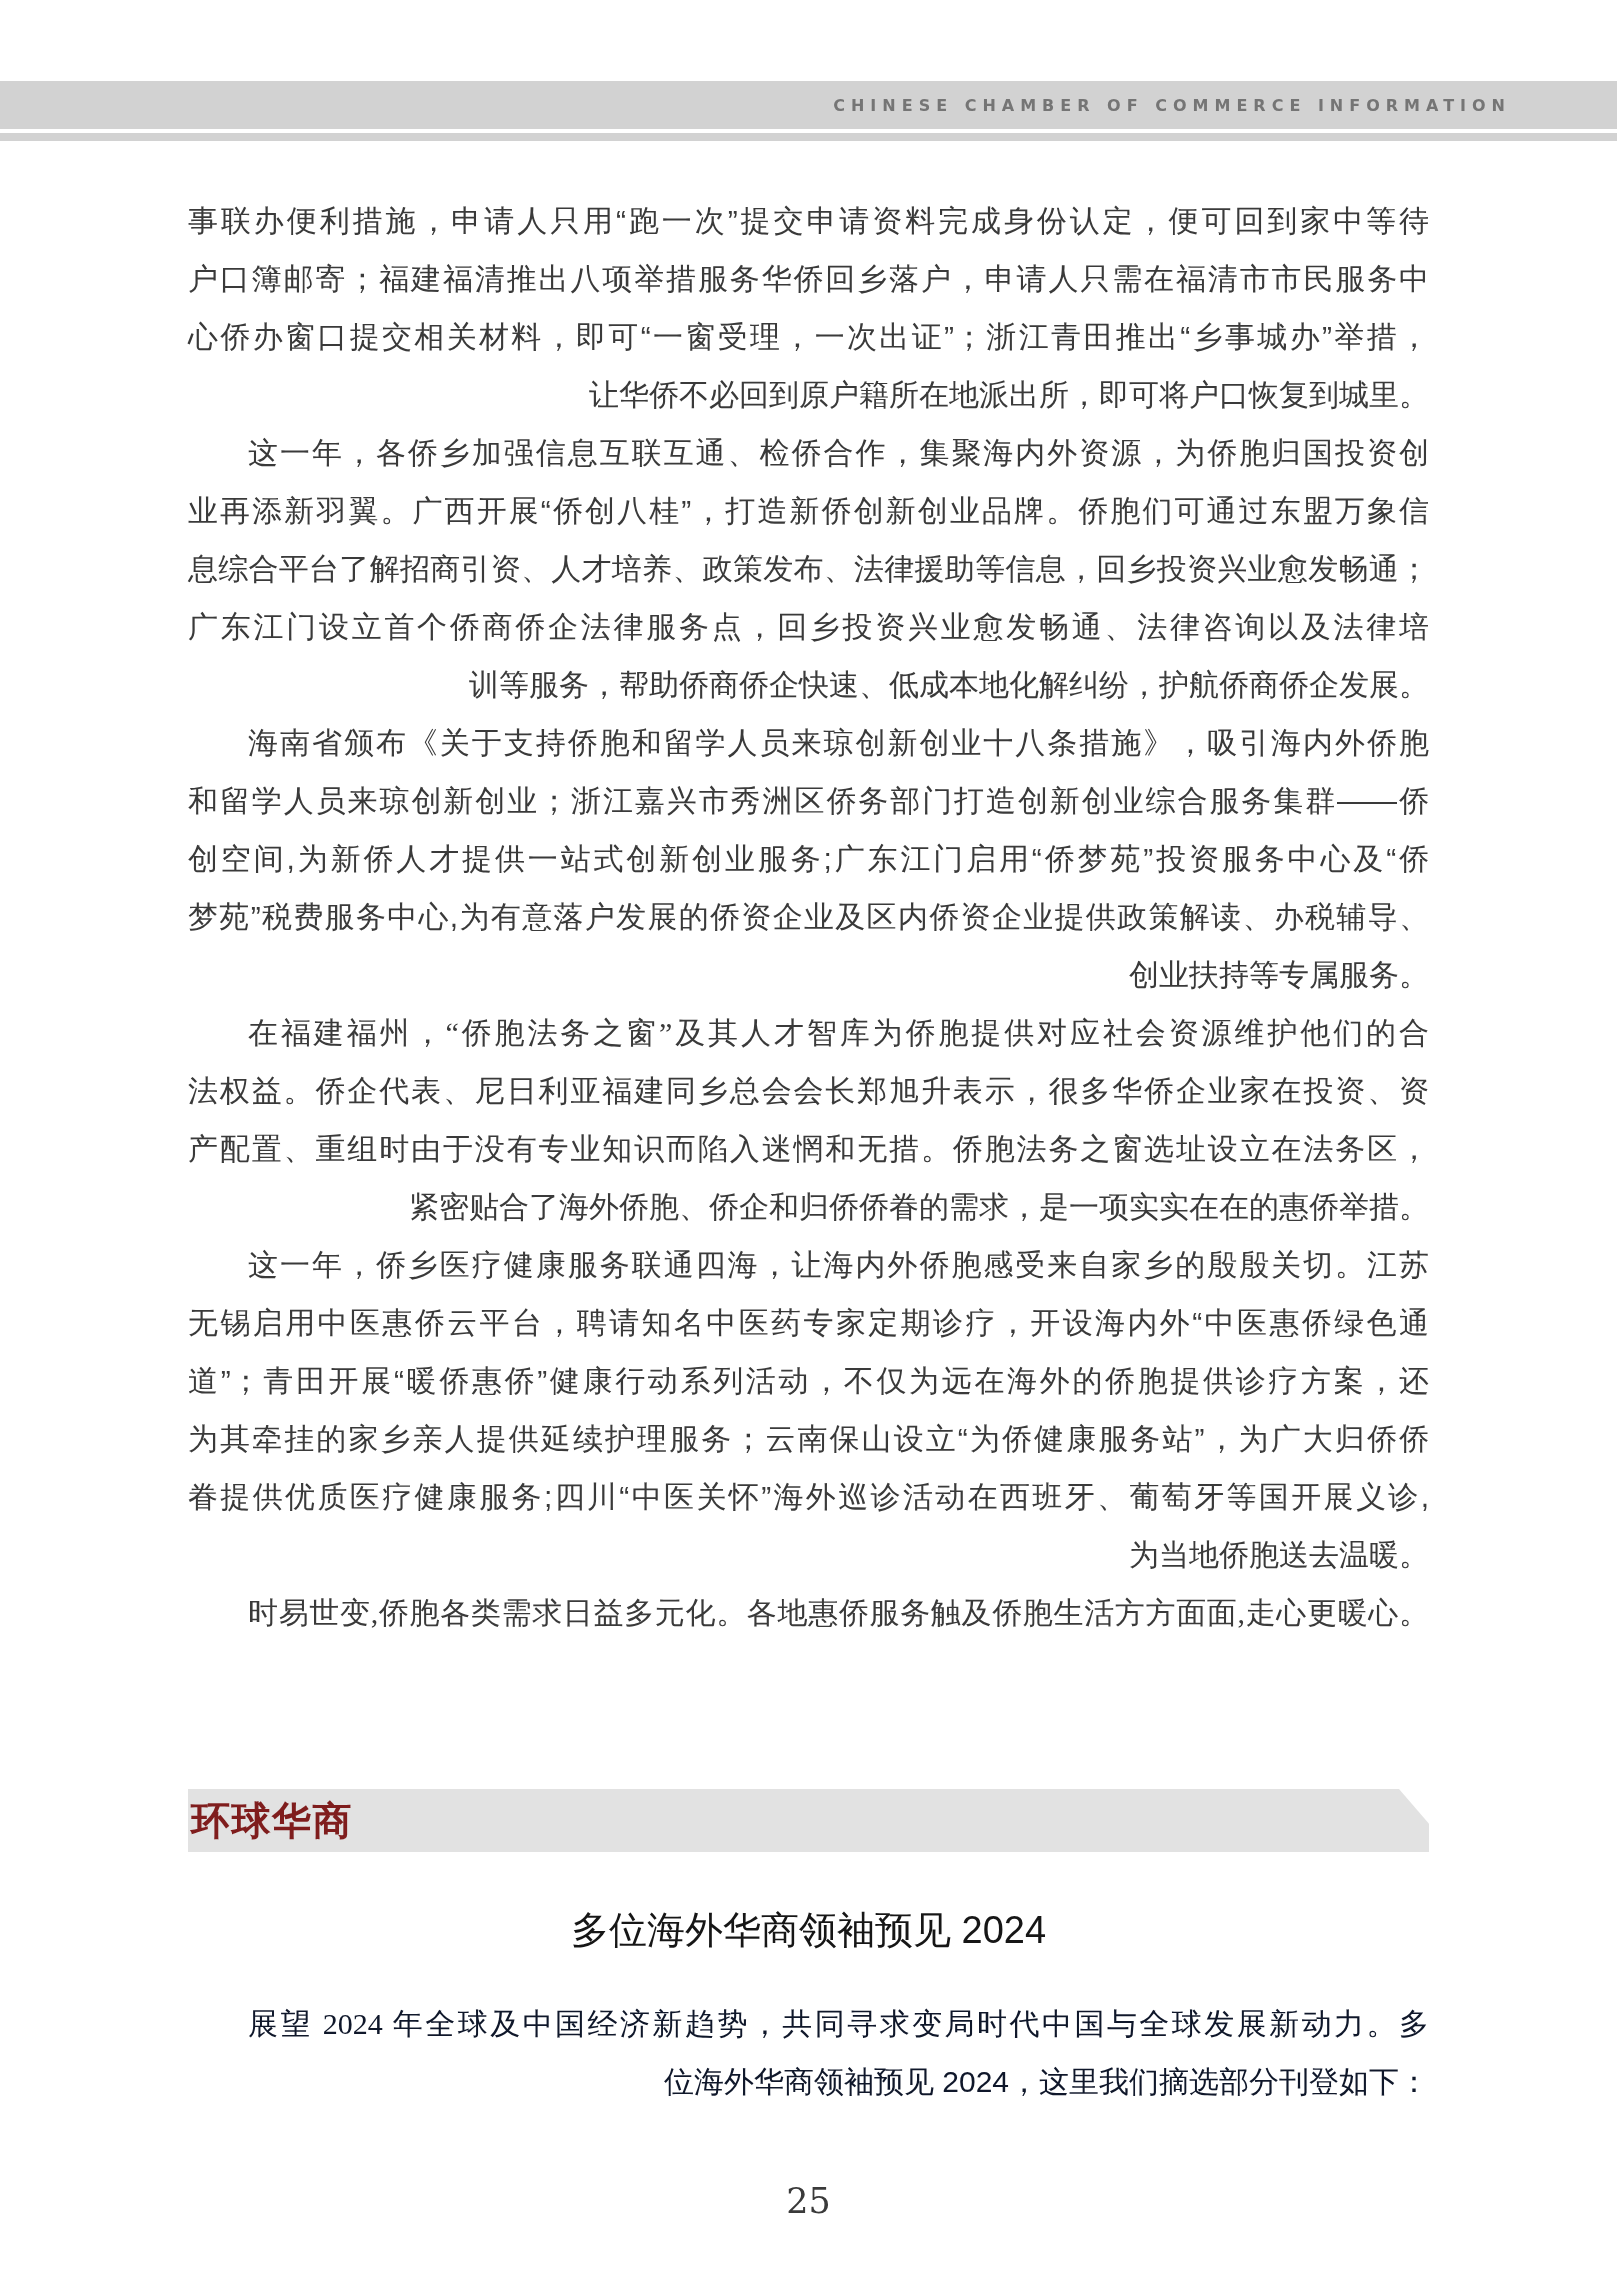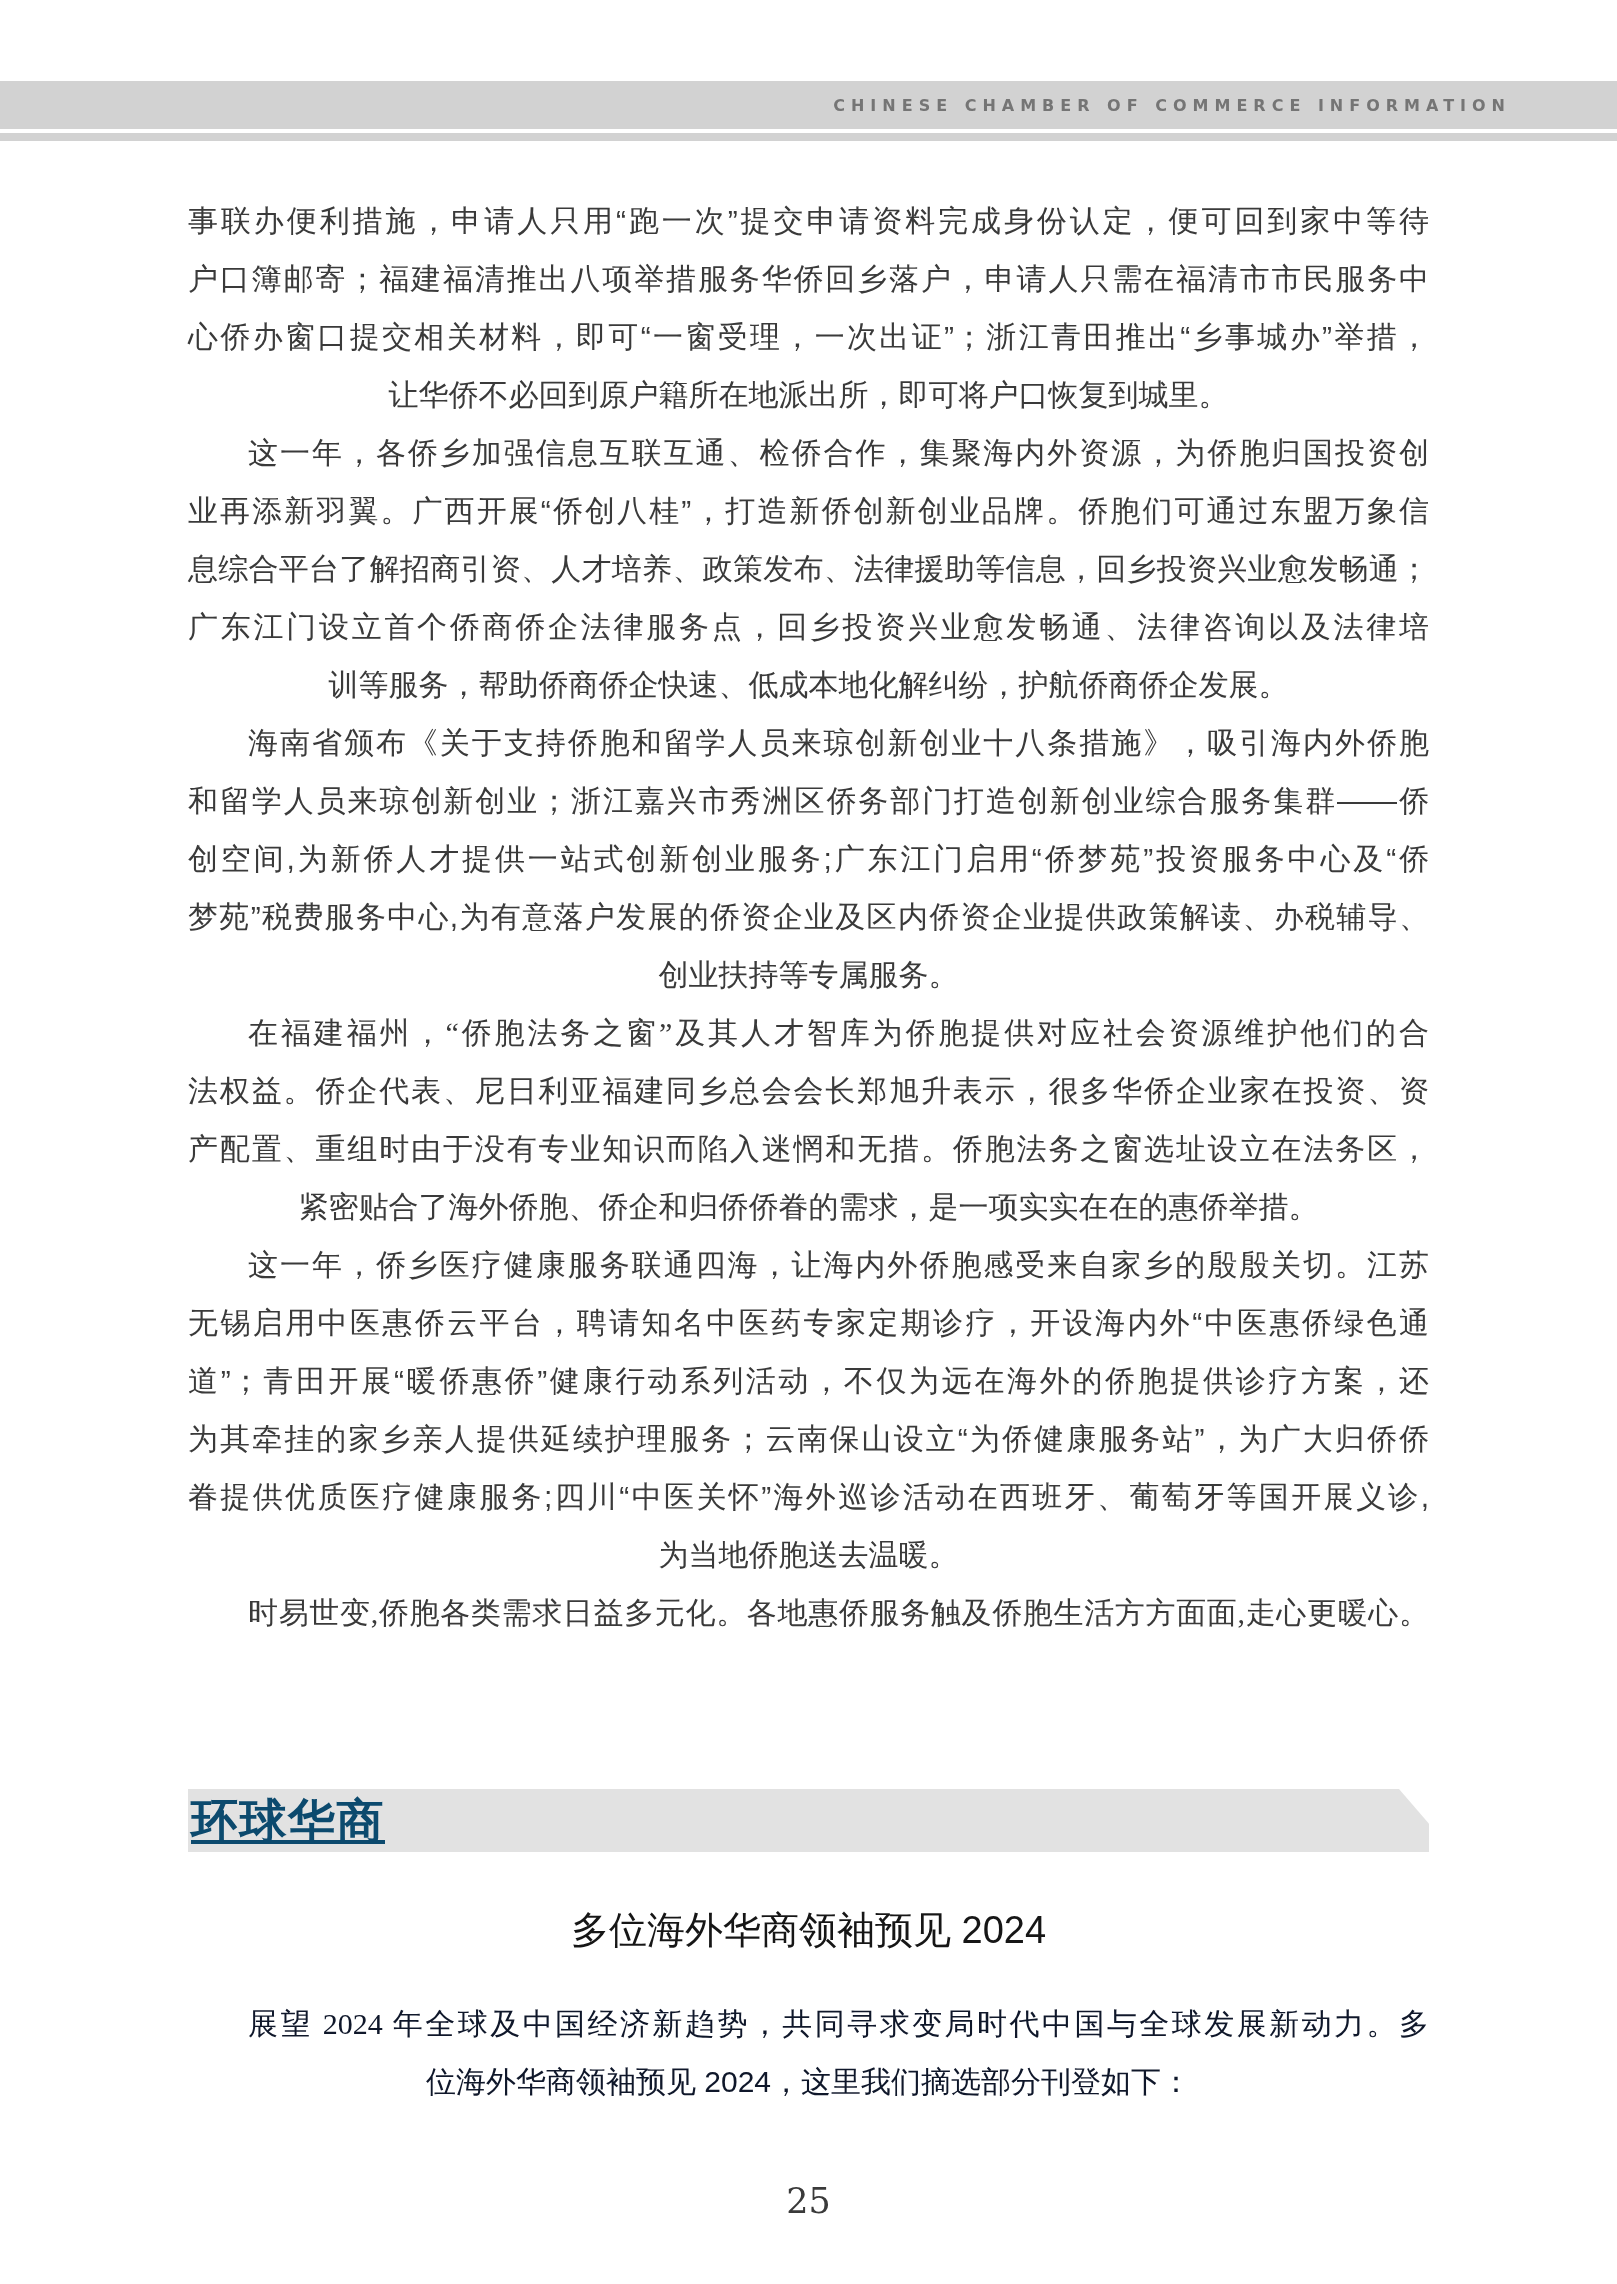--- a/index.html
+++ b/index.html
@@ -38,40 +38,39 @@
     font-size:30px; line-height:58px;
     color:#3a3a3a;
   }
   .feature-body{
     position:absolute; left:188px; top:1995px; width:1241px;
     font-size:30px; line-height:58px;
     color:#0f172a;
   }
   .ln{min-height:58px;}
   .ln.justify{text-align:justify; text-align-last:justify; text-justify:inter-character;}
-  .ln.left{text-align:center;}
+  .ln.left{text-align:right;}
   .ln.right{text-align:right;}
   .ln.ind{text-indent:2em;font-family:Liberation Serif, serif;}
   
   .section-band{
     position:absolute; left:188px; top:1789px;
     width:1241px; height:63px;
     background:#e2e2e2;
     clip-path:polygon(0 0, calc(100% - 30px) 0, 100% 55%, 100% 100%, 0 100%);
     display:flex; align-items:center;
     box-sizing:border-box; padding-left:3px;
   }
   .section-band .section-label{
     font-family:"DejaVu Serif", serif;
     font-weight:bold;
-    font-size:47px;
-    color:#0c4a6e;
+    font-size:39px;
+    color:#7f1d1d;
     letter-spacing:1.5px;
     line-height:1;
-    text-decoration:underline;
   }
   
   .feature-title{
     position:absolute; left:188px; top:1906px; width:1241px;
     text-align:center;
     font-size:38px; line-height:48px;
     font-weight:normal;
     color:#161616;
   }
   

